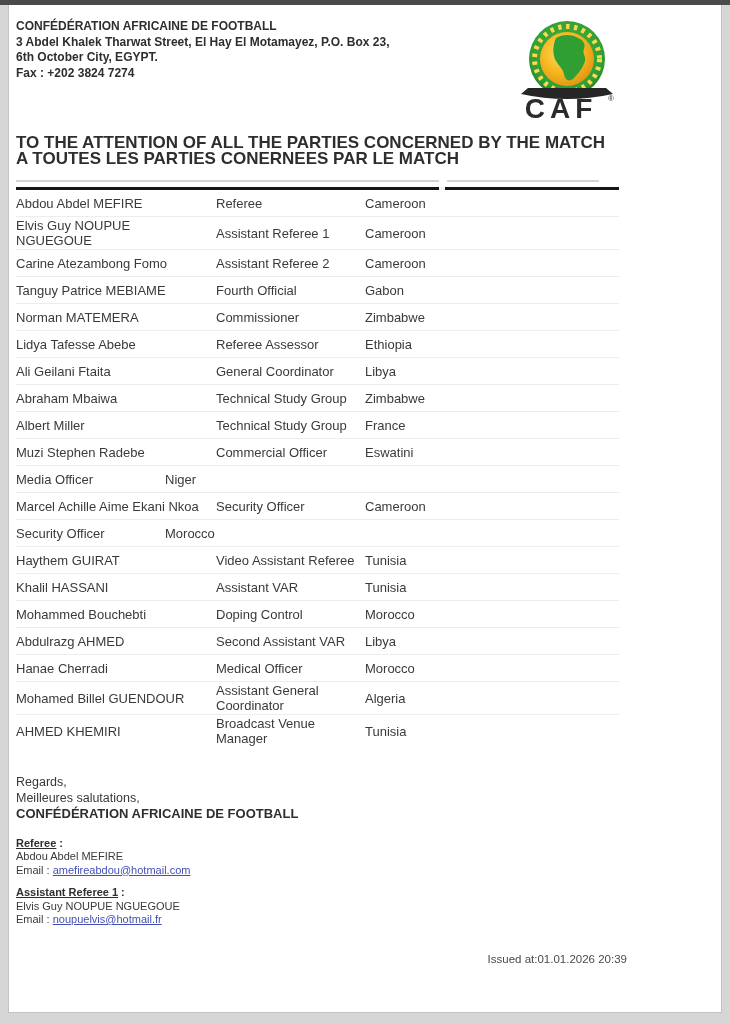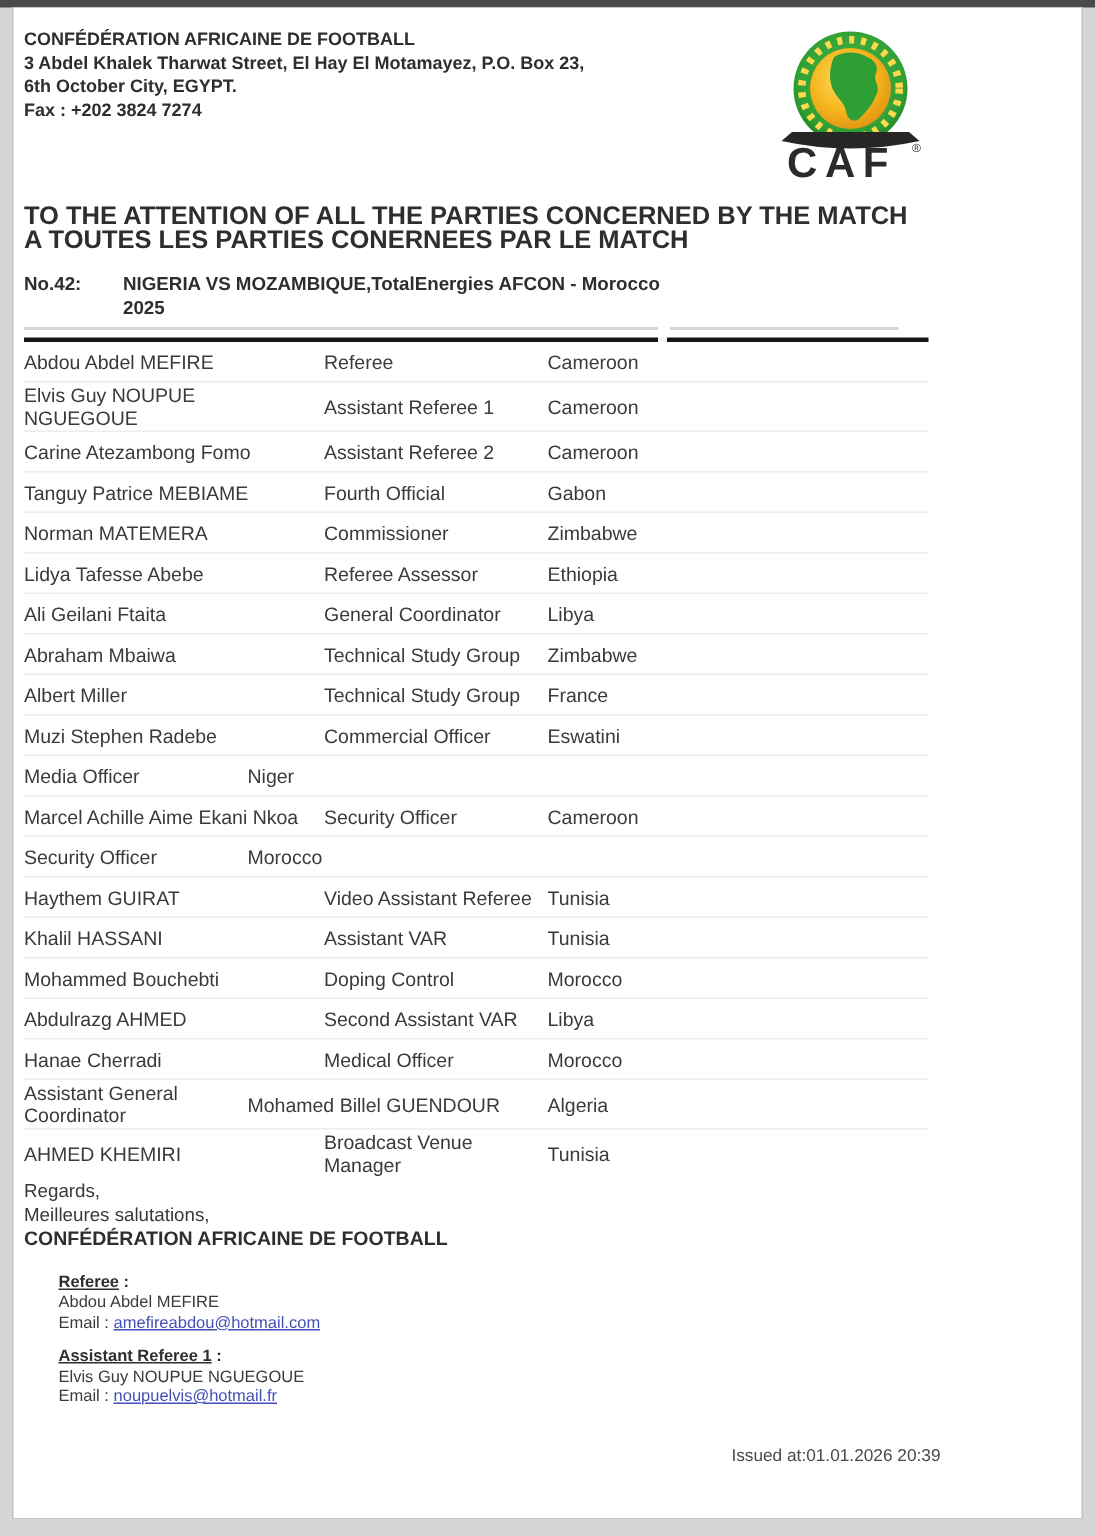--- a/index.html
+++ b/index.html
@@ -42,25 +42,25 @@
   }
   
   .officials { width:603px; }
   .t-row { display:flex; align-items:center; min-height:27px; border-bottom:1px solid #ededed; padding:1px 0; }
   .t-row:last-child { border-bottom:none; }
   .cell { font-size:13px; line-height:15px; color:#3a3a3a; }
   .col-name { width:200px; padding-right:8px; }
   .col-role { width:149px; padding-right:8px; }
   .col-country { flex:1; }
   
-  .signoff { margin-top:2px; font-size:12.5px; line-height:15.5px; color:#383838; }
+  .signoff { margin-top:28px; font-size:12.5px; line-height:15.5px; color:#383838; }
   .signoff .org { font-weight:bold; font-size:13px; color:#2e2e2e; }
   
   .contacts { margin-top:15px; font-size:11px; line-height:13.5px; color:#3a3a3a; }
-  .contact { margin-bottom:9px;margin-left:23px; }
+  .contact { margin-bottom:9px; }
   .contact-heading { font-weight:bold; color:#2e2e2e; }
   .contact-heading .u { text-decoration:underline; }
   .contact-heading .colon { margin-left:3px; }
   a.mail { color:#4350b5; text-decoration:underline; }
   
   .issued { margin:26px 94px 4px 0; text-align:right; font-size:11.5px; color:#4a4a4a; }
 </style>
 </head>
 <body>
 
@@ -100,24 +100,20 @@
       </svg>
     </div>
   </div>
 
   <div class="attention">
     <div>TO THE ATTENTION OF ALL THE PARTIES CONCERNED BY THE MATCH</div>
     <div>A TOUTES LES PARTIES CONERNEES PAR LE MATCH</div>
   </div>
 
   <div class="match-block">
-    <div class="match-row">
-      <div class="match-no">No.42:</div>
-      <div class="match-title">NIGERIA VS MOZAMBIQUE,TotalEnergies AFCON - Morocco 2025</div>
-    </div>
     <div class="thin-divider"></div>
   </div>
 
   <div class="table-top-line"></div>
 
   <div class="officials">
     <div>
     <div class="t-row">
       <div class="cell col-name">Abdou Abdel MEFIRE</div>
       <div class="cell col-role">Referee</div>
@@ -218,22 +214,22 @@
       <div class="cell col-country">Libya</div>
     </div>
 
     <div class="t-row">
       <div class="cell col-name">Hanae Cherradi</div>
       <div class="cell col-role">Medical Officer</div>
       <div class="cell col-country">Morocco</div>
     </div>
 
     <div class="t-row">
+      <div class="cell col-name">Mohamed Billel GUENDOUR</div>
       <div class="cell col-role">Assistant General Coordinator</div>
-      <div class="cell col-name">Mohamed Billel GUENDOUR</div>
       <div class="cell col-country">Algeria</div>
     </div>
 
     <div class="t-row">
       <div class="cell col-name">AHMED KHEMIRI</div>
       <div class="cell col-role">Broadcast Venue Manager</div>
       <div class="cell col-country">Tunisia</div>
     </div>
   </div>
   </div>

